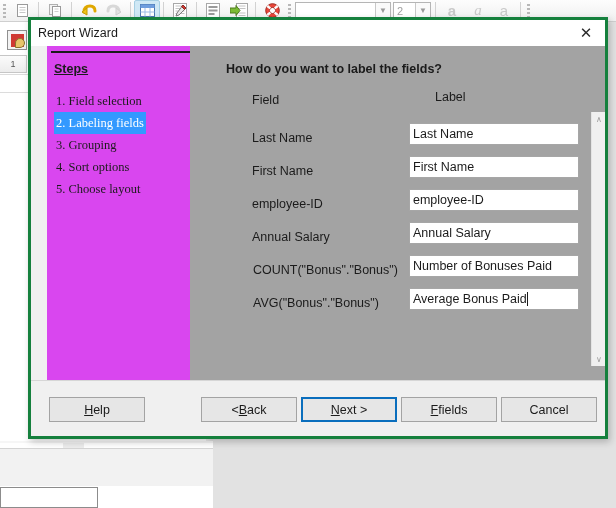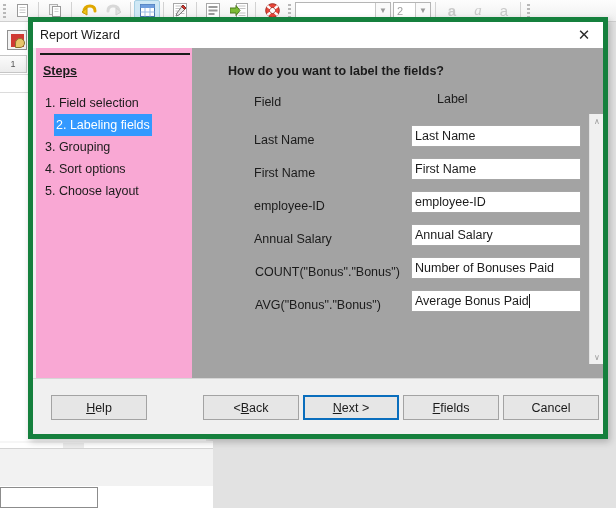--- a/index.html
+++ b/index.html
@@ -90,56 +90,56 @@
   }
   .bg-scroll-edge {
     position: absolute; left: 206px; top: 22px; width: 7px; height: 419px;
     background: linear-gradient(90deg, #f0f0f0, #e0e0e0);
   }
 
   
   .dialog {
     position: absolute; left: 28px; top: 17px; width: 580px; height: 422px;
     background: #f0f0f0;
-    border: 5px solid #15803d;
+    border: 3px solid #15803d;
     box-shadow: 2px 3px 7px rgba(0,0,0,0.22);
   }
   .dlg-titlebar {
     height: 26px; background: #ffffff;
     display: flex; align-items: center; justify-content: space-between;
     padding: 0 0 0 7px;
   }
   .dlg-title { font-size: 12.5px; color: #1b1b1b; }
   .dlg-close {
     width: 38px; height: 26px; display: flex; align-items: center; justify-content: center;
     font-size: 15px; color: #2a2a2a; cursor: pointer;
   }
 
   .dlg-body { position: absolute; left: 0; top: 26px; right: 0; bottom: 56px; }
 
   .steps-pane {
-    position: absolute; left: 3px; top: 0; width: 158px; height: 100%;
-    background: #f9a8d4;
+    position: absolute; left: 16px; top: 0; width: 158px; height: 100%;
+    background: #d946ef;
     border-right: 1px solid #c4c4c4;
   }
   .steps-rule {
     position: absolute; left: 4px; top: 5px; width: 150px; height: 2px; background: #1a1a1a;
   }
   .steps-title {
     position: absolute; left: 7px; top: 16px;
     font-size: 12.5px; font-weight: bold; color: #1b1b1b;
     text-decoration: underline;
   }
-  .steps-list { position: absolute; left: 7px; top: 44px; width: 146px; }
+  .steps-list { position: absolute; left: 7px; top: 44px; width: 146px; font-family: Liberation Serif, serif; }
   .step-item {
     font-size: 12.5px; color: #1b1b1b; height: 22px; line-height: 22px;
     padding: 0 2px; display: inline-block; white-space: nowrap;
   }
   .step-row { height: 22px; }
-  .step-item.selected { background: #3399ff; color: #ffffff; margin-left: 11px; }
+  .step-item.selected { background: #3399ff; color: #ffffff; }
 
   .content-pane {
     position: absolute; left: 159px; top: 0; right: 0; height: 100%;
     background: #a3a3a3;
   }
   .content-heading {
     position: absolute; left: 36px; top: 16px;
     font-size: 12.5px; font-weight: bold; color: #1b1b1b;
   }
   .col-head-field {

